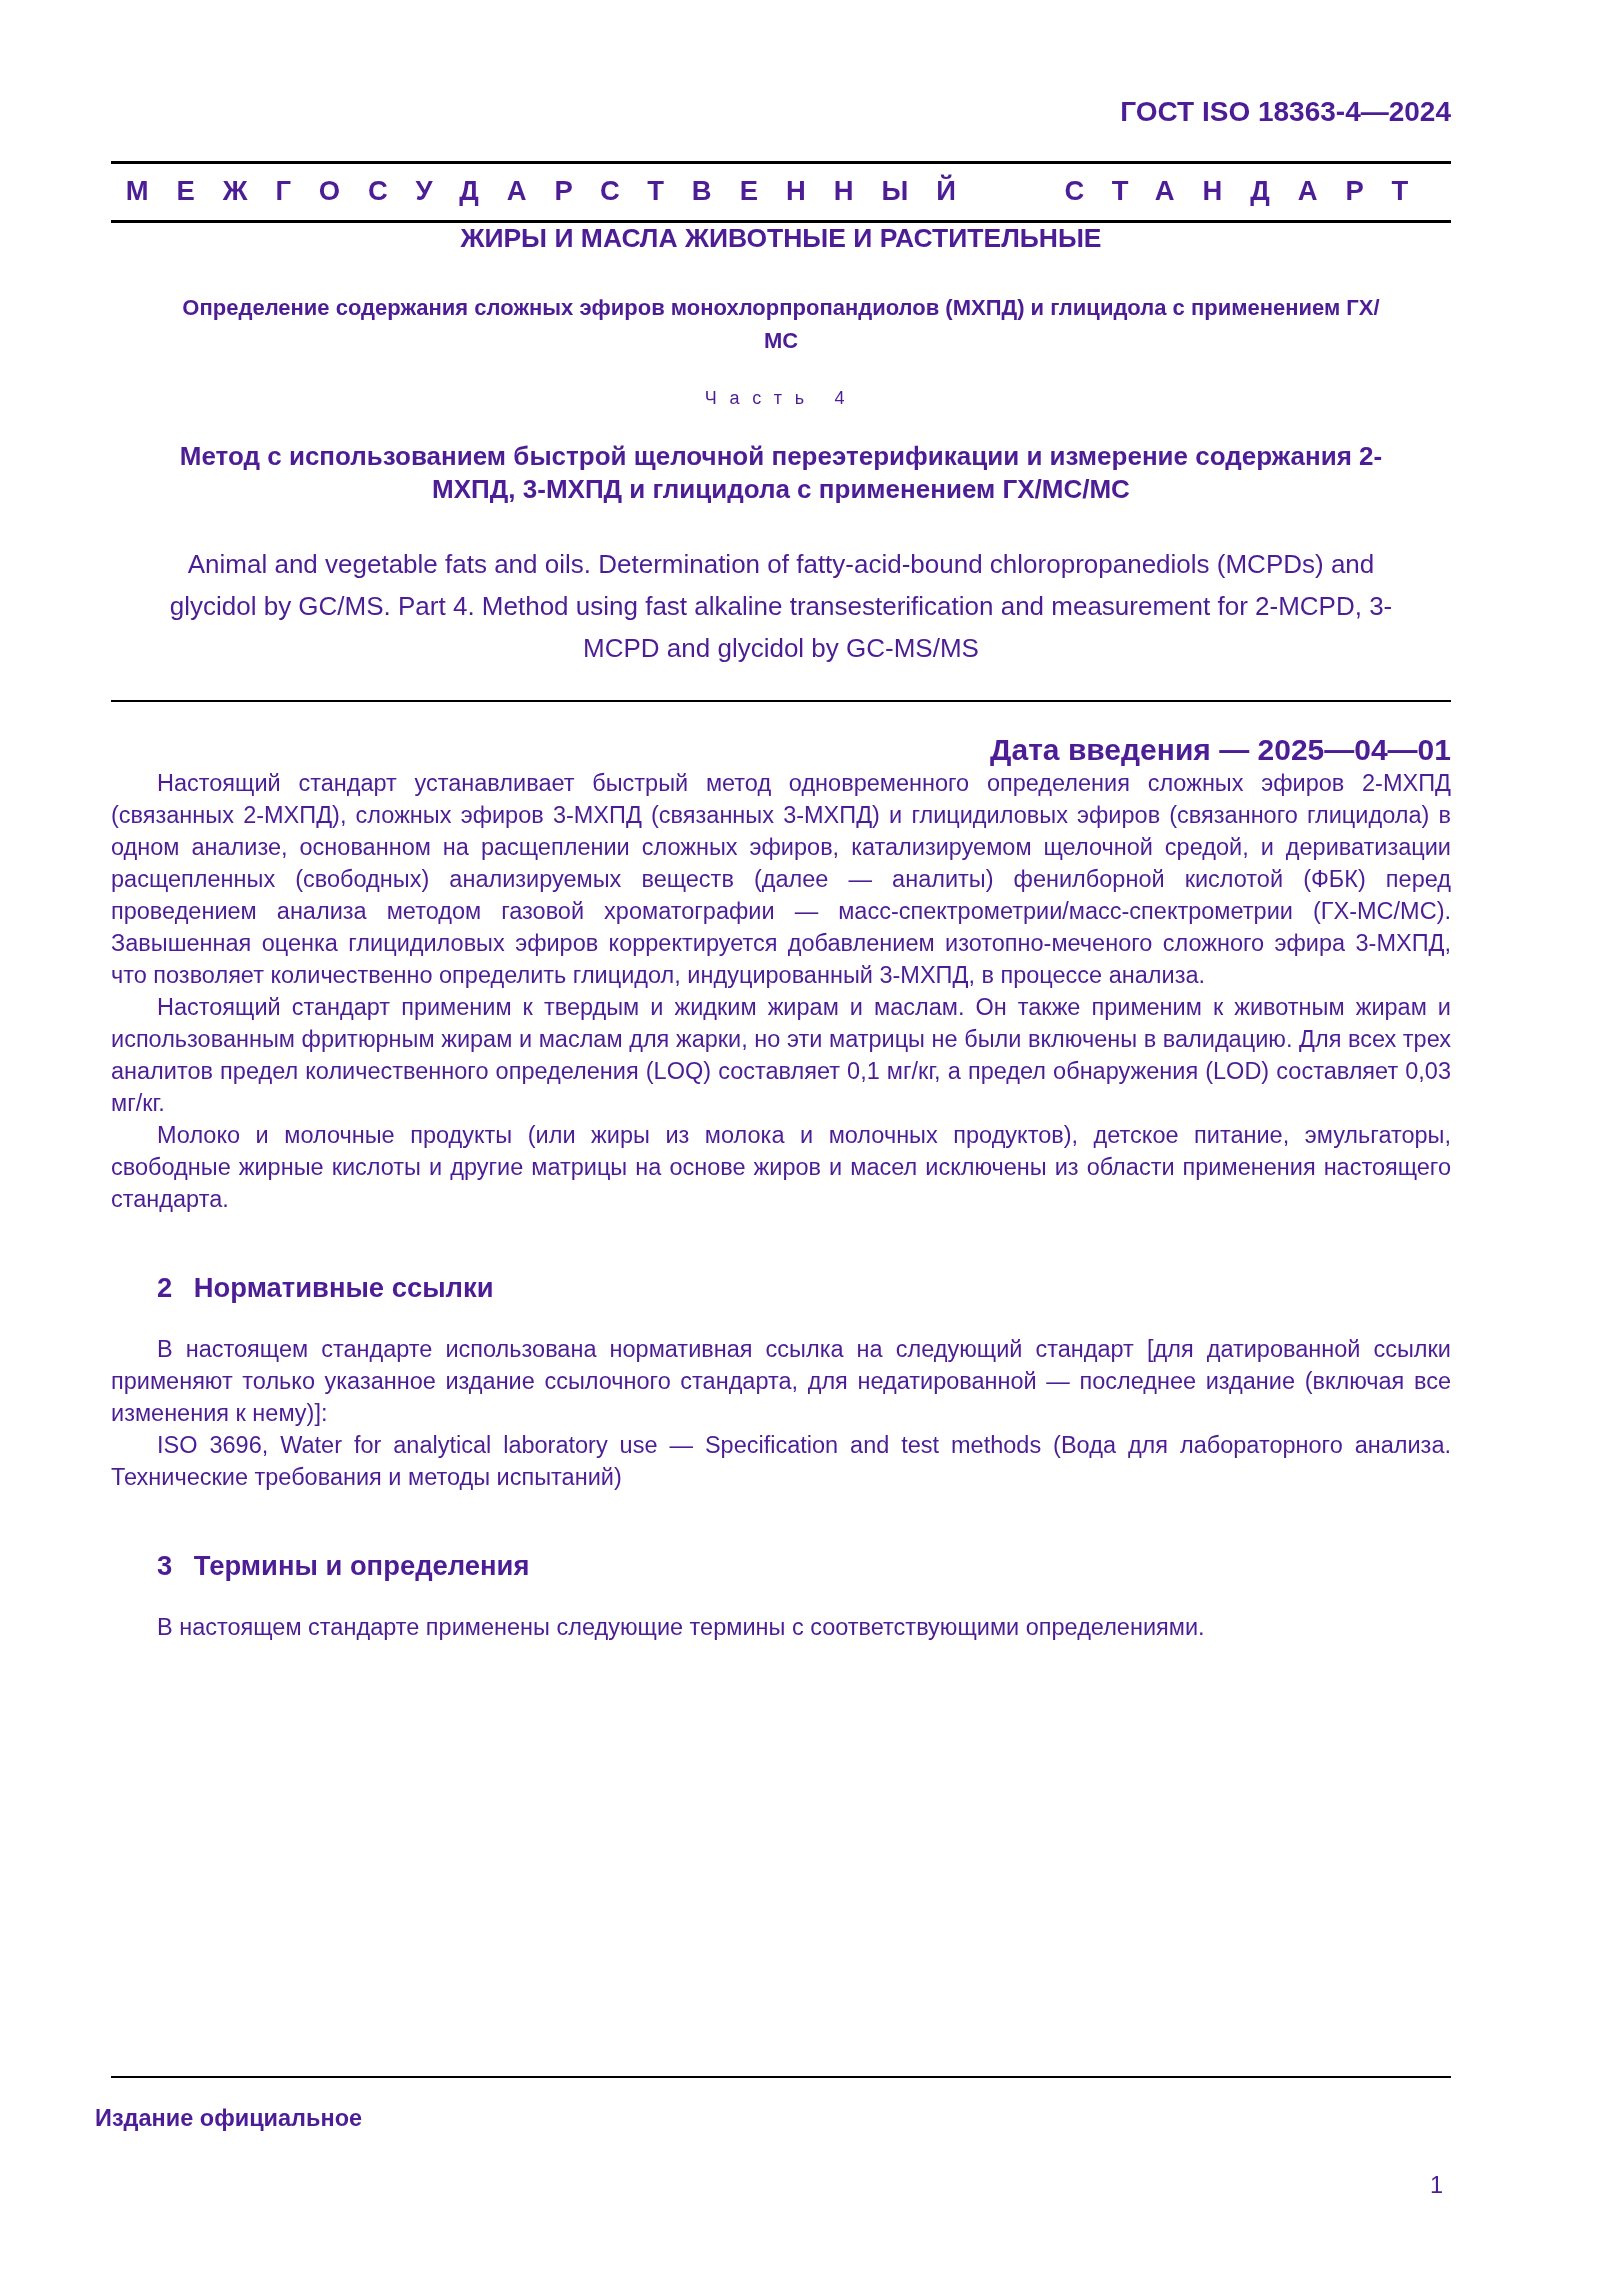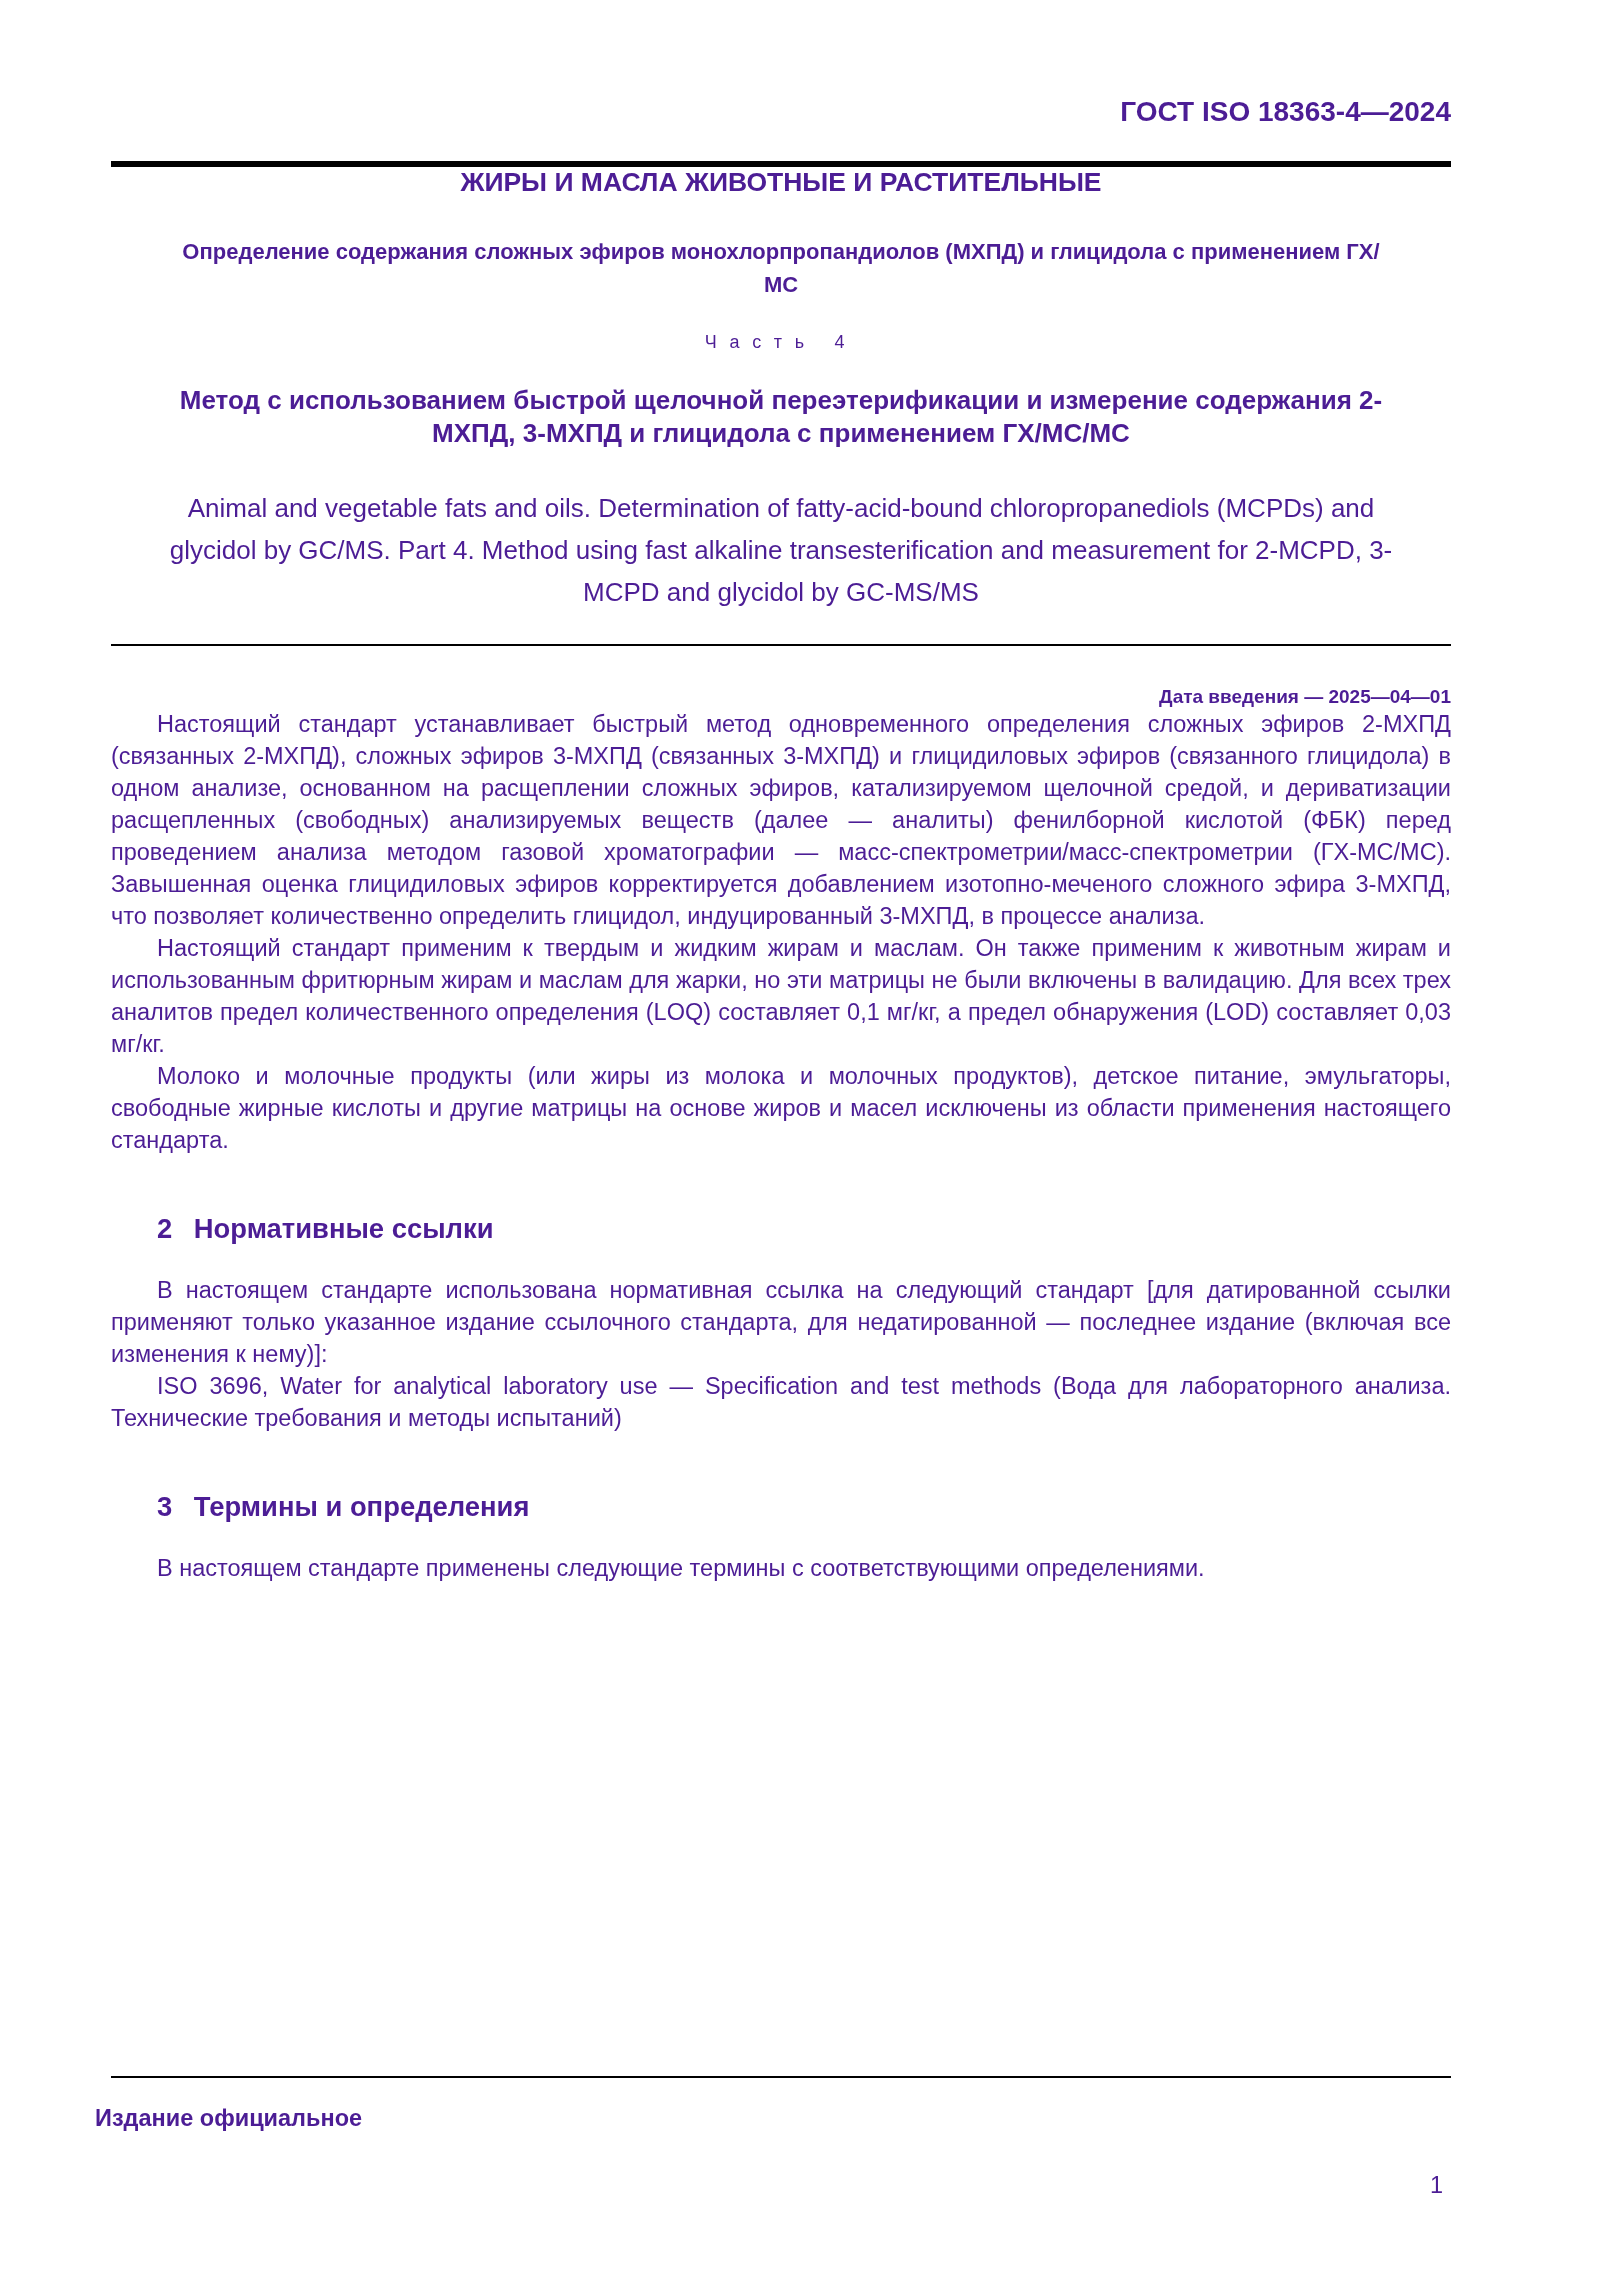--- a/index.html
+++ b/index.html
@@ -66,22 +66,22 @@
   }
   .title-en {
     margin-top: 37px;
     margin-bottom: 31px;
     font-size: 26px;
     line-height: 42px;
     max-width: 1255px;
     margin-left: auto; margin-right: auto;
   }
   .effective-date {
-    margin-top: 40px;
-    font-size: 19px;
+    margin-top: 31px;
+    font-size: 30px;
     font-weight: bold;
     text-align: right;
   }
   .section-heading {
     margin: 57px 0 29px 46px;
     font-size: 27.4px;
     font-weight: bold;
   }
   .section-heading.first { margin-top: 73px; }
   .sec-num { margin-right: 21.6px; }
@@ -115,20 +115,21 @@
 </style>
 </head>
 <body>
 
 <div class="page">
   <div class="content">
 
     <div class="doc-code">ГОСТ ISO 18363-4—2024</div>
 
     <div class="rule-thick"></div>
+    <div class="letterhead">МЕЖГОСУДАРСТВЕННЫЙ СТАНДАРТ</div>
     <div class="rule-thick"></div>
 
     <div class="title-block">
       <div class="subject-ru">ЖИРЫ И МАСЛА ЖИВОТНЫЕ И РАСТИТЕЛЬНЫЕ</div>
       <div class="subtitle-ru">Определение содержания сложных эфиров монохлорпропандиолов (МХПД) и глицидола с применением ГХ/МС</div>
       <div class="part-label">Часть 4</div>
       <div class="method-ru">Метод с использованием быстрой щелочной переэтерификации и измерение содержания 2-МХПД, 3-МХПД и глицидола с применением ГХ/МС/МС</div>
       <div class="title-en">Animal and vegetable fats and oils. Determination of fatty-acid-bound chloropropanediols (MCPDs) and glycidol by GC/MS. Part 4. Method using fast alkaline transesterification and measurement for 2-MCPD, 3-MCPD and glycidol by GC-MS/MS</div>
     </div>
 

